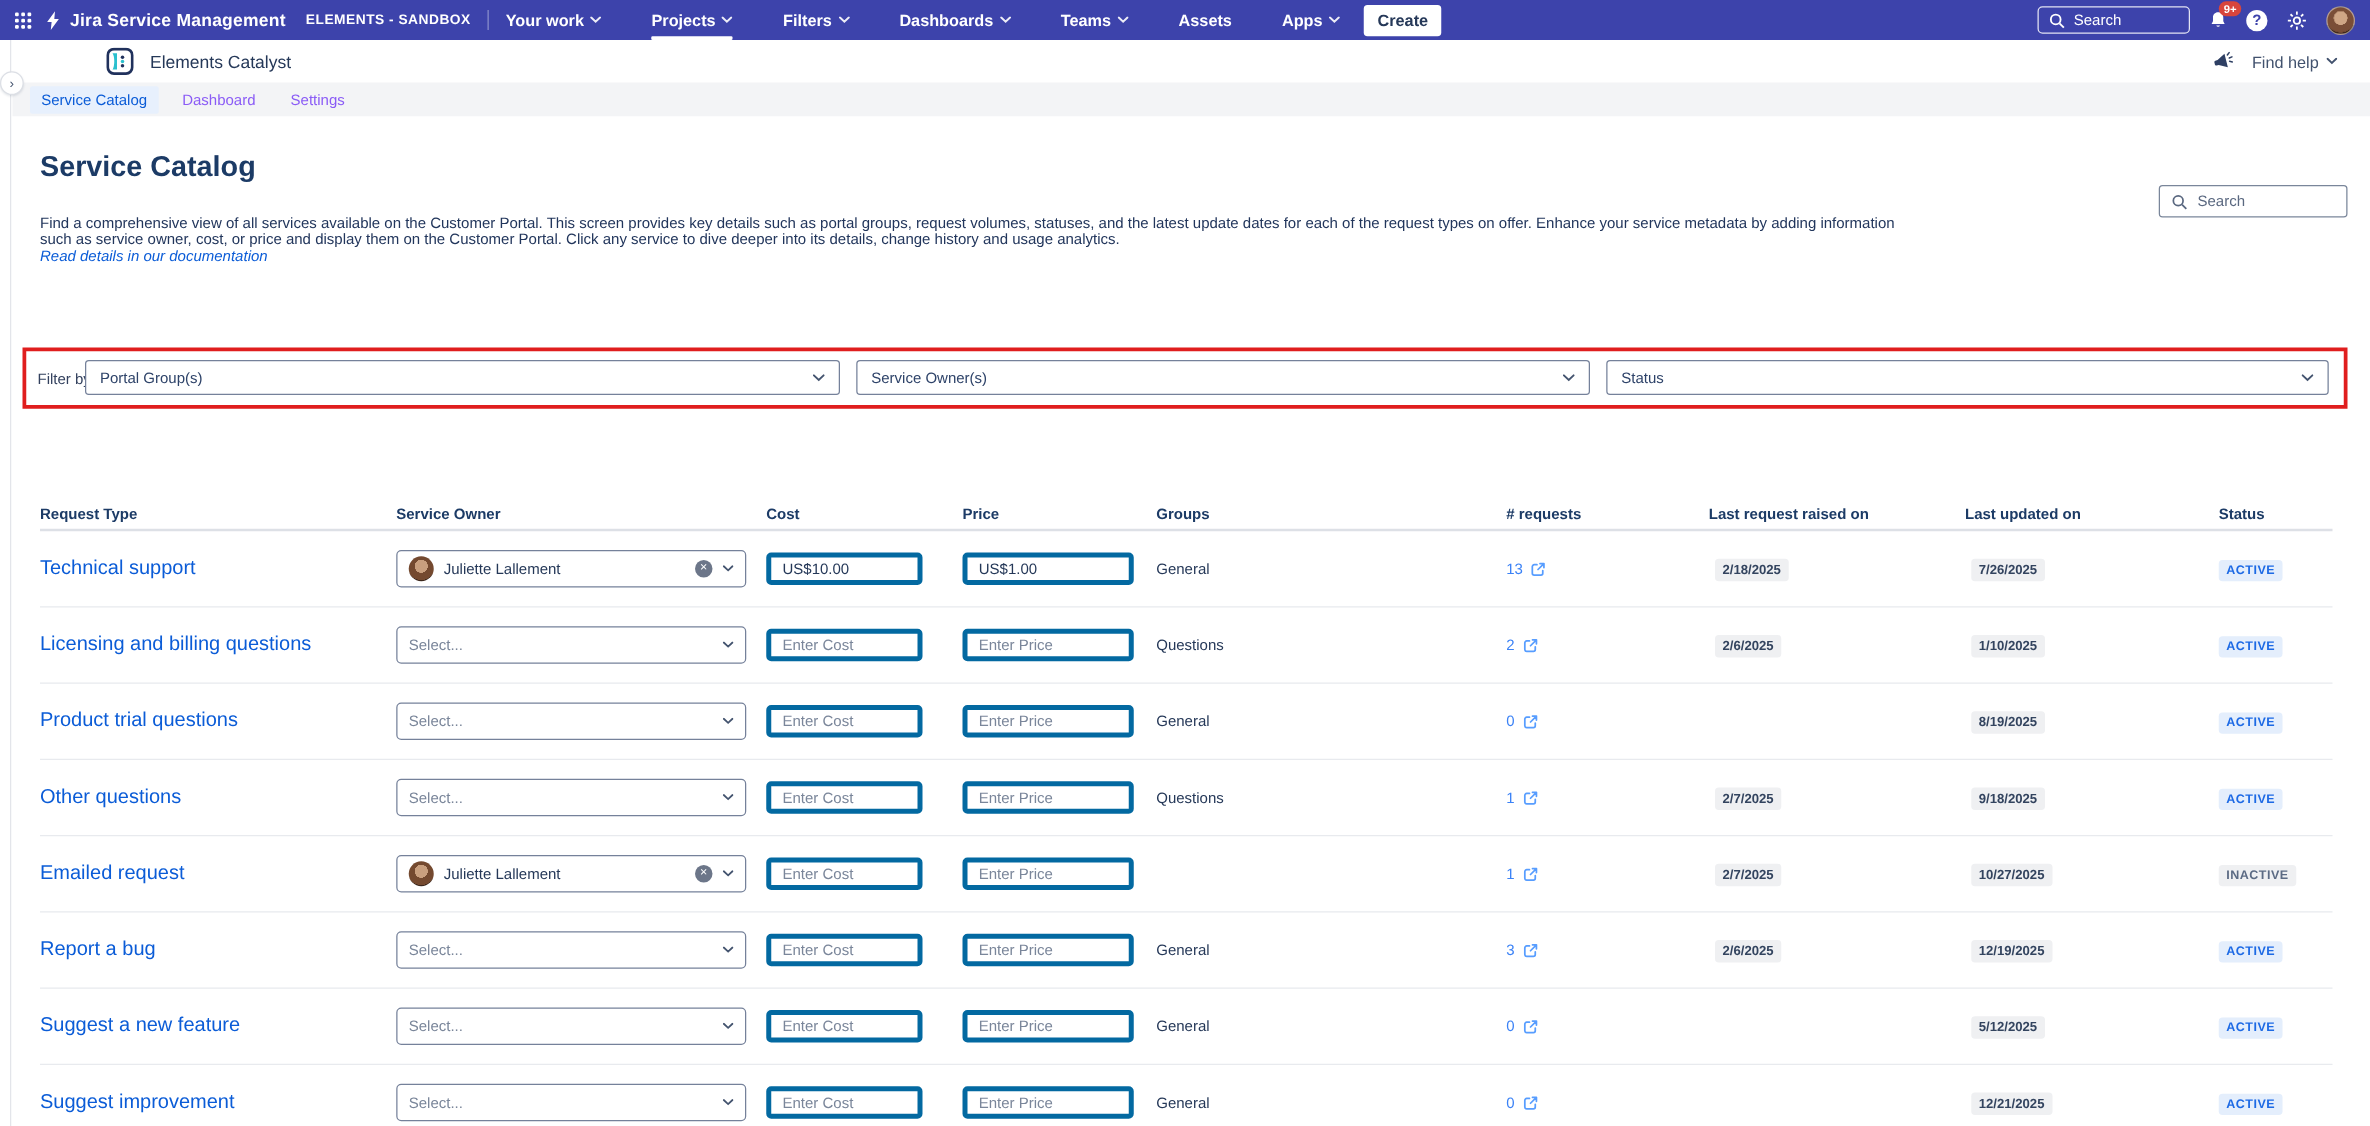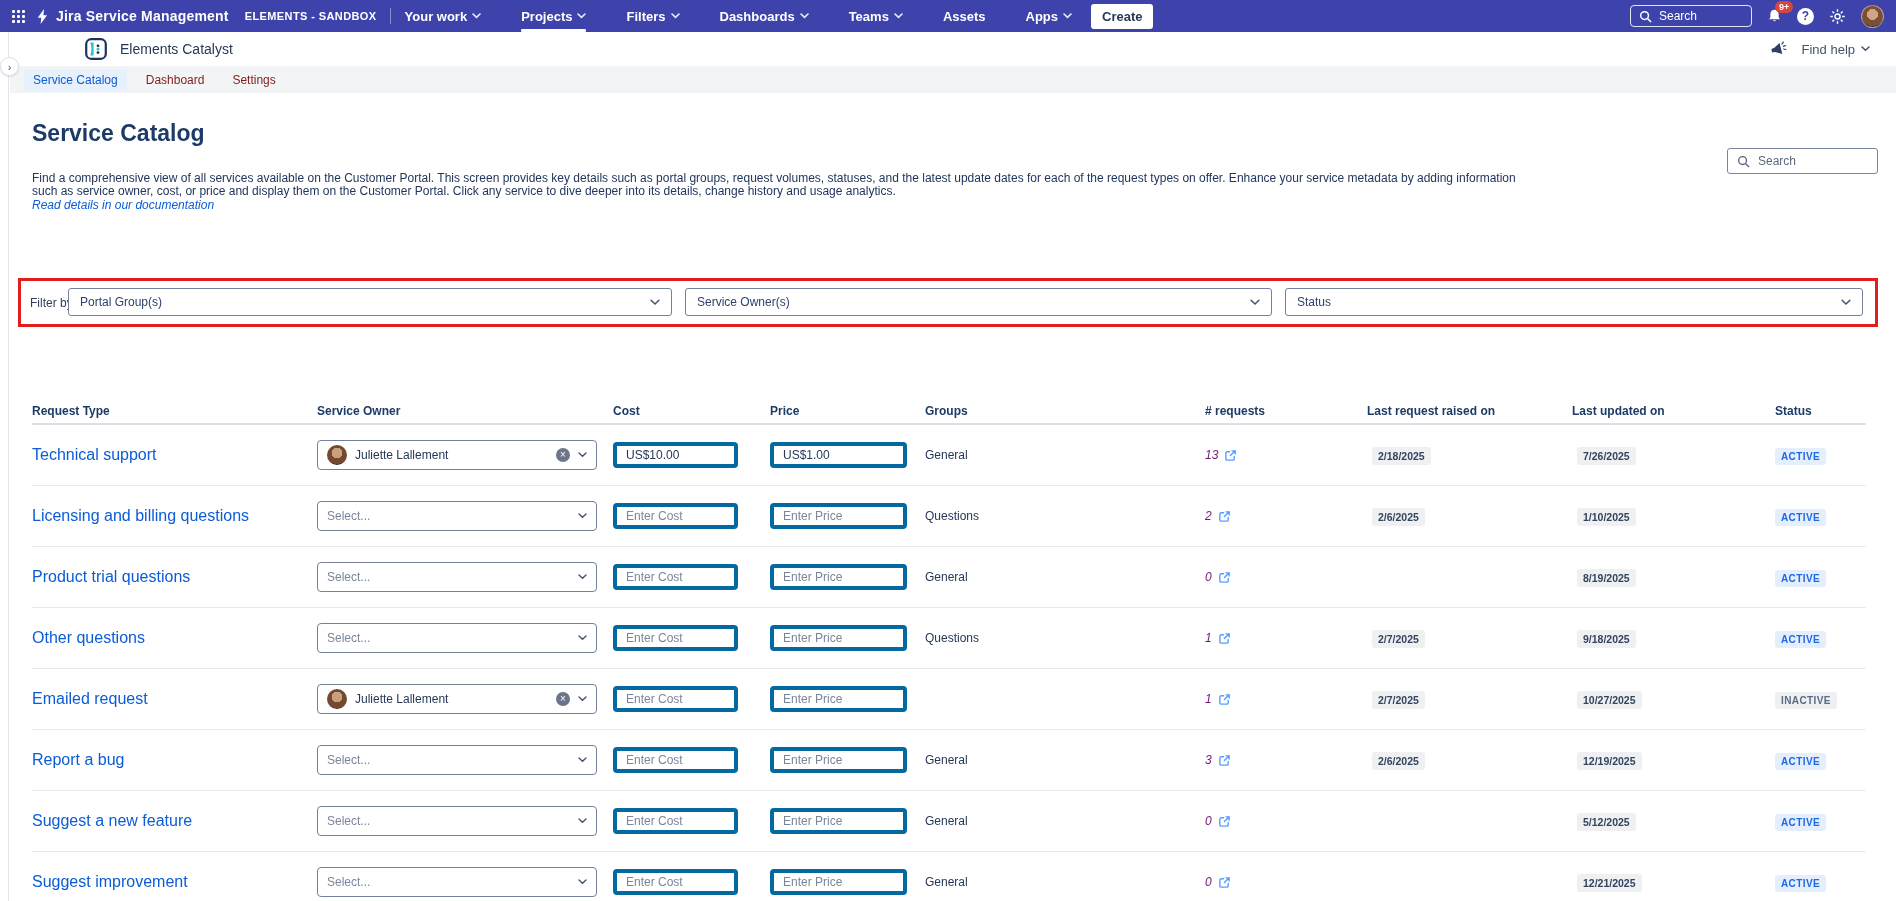--- a/index.html
+++ b/index.html
@@ -37,21 +37,21 @@
   .rail-btn { position:absolute; top:57px; left:0; width:19px; height:19px; border-radius:50%; background:#fff; border:1px solid #dcdfe5; color:#44546f; font-size:11px; display:flex; align-items:center; justify-content:center; z-index:15; box-shadow:0 1px 2px rgba(9,30,66,.12); cursor:pointer; }
   .app-header { position:absolute; top:32px; left:26px; right:0; height:34px; background:#fff; display:flex; align-items:center; padding:0 26px 0 25px;margin-left:28px; }
   .app-logo { display:flex; margin-left:6px; }
   .app-title { font-size:14px; color:#253858; margin-left:13px; }
   .header-right { margin-left:auto; display:flex; align-items:center; gap:14px; }
   .megaphone { display:flex; cursor:pointer; }
   .find-help { display:flex; align-items:center; gap:6px; font-size:13px; color:#42526e; cursor:pointer; }
   .find-help .chev { display:flex; color:#42526e; }
   
   .tabs { position:absolute; top:66px; left:10px; right:0; height:27px; background:#f3f4f6; display:flex; align-items:center; padding-left:14px; gap:10px; }
-  .tab { font-size:12px; color:#7f1d1d; padding:4px 9px; border-radius:2px; cursor:pointer; white-space:nowrap; }
+  .tab { font-size:12px; color:#8b5cf6; padding:4px 9px; border-radius:2px; cursor:pointer; white-space:nowrap; }
   .tab.active { color:#0b5cd7; background:#e7f0fd; font-weight:400; }
   
   .page-title { position:absolute; top:120px; left:32px; font-size:23px; font-weight:700; color:#1c3b66; }
   .page-search { position:absolute; top:148px; left:1727px; width:151px; height:26px; border:1px solid #7a869a; border-radius:3px; display:flex; align-items:center; gap:8px; padding:0 9px; font-size:12px; color:#5a6880; background:#fff; }
   .desc { position:absolute; top:172px; left:32px; font-size:12px; line-height:12.6px; color:#22365c; }
   .doc-link { position:absolute; top:198px; left:32px; font-size:12px; font-style:italic; color:#0b5cd7; cursor:pointer; }
   
   .filter-box { position:absolute; top:278px; left:18px; width:1860px; height:49px; border:3px solid #e01e1e; }
   .filter-label { position:absolute; top:296px; left:30px; font-size:12px; color:#33415e; }
   .fselect { position:absolute; top:288px; height:28px; background:#fff; border:1px solid #75819a; border-radius:3px; display:flex; align-items:center; justify-content:space-between; padding:0 11px; font-size:12px; color:#2e4369; cursor:pointer; }
@@ -71,21 +71,21 @@
   .owner-name { flex:1; color:#253858; white-space:nowrap; overflow:hidden; }
   .owner-select.empty .owner-name { color:#7a869a; }
   .owner-clear { width:14px; height:14px; border-radius:50%; background:#6c7689; color:#fff; font-size:10px; line-height:1; display:flex; align-items:center; justify-content:center; flex:0 0 auto; cursor:pointer; }
   .cellinput { height:26px; border:4px solid #0369a1; border-radius:4px; background:#fff; display:flex; align-items:center; padding:0 9px; font-size:12px; }
   .cellinput.cost { width:125px; }
   .cellinput.price { width:137px; }
   .cellinput.placeholder { color:#7a869a; }
   .cellinput.value { color:#253858; }
   .groups-text { font-size:12px; color:#253858; }
   .req-cell { display:flex; align-items:center; gap:6px; }
-  .req-num { font-size:12px; color:#701a75;font-style:italic; }
+  .req-num { font-size:12px; color:#3b82f6; }
   .ext-icon { display:flex; cursor:pointer; }
   .datecell { padding-left:5px; }
   .date-pill { display:inline-block; background:#eff0f2; border-radius:3px; padding:3px 6px; font-size:10.5px; font-weight:700; color:#33445f; }
   .status-badge { display:inline-block; border-radius:3px; padding:3px 6px; font-size:10px; font-weight:700; letter-spacing:.4px; }
   .status-badge.active { background:#e4eefc; color:#1d6ae5; }
   .status-badge.inactive { background:#eff0f2; color:#5c6b84; }
   .trow.partial { height:24px; border-bottom:none; align-items:start; }
   .trow.partial > div { padding-top:15px; }
 </style>
 </head>

